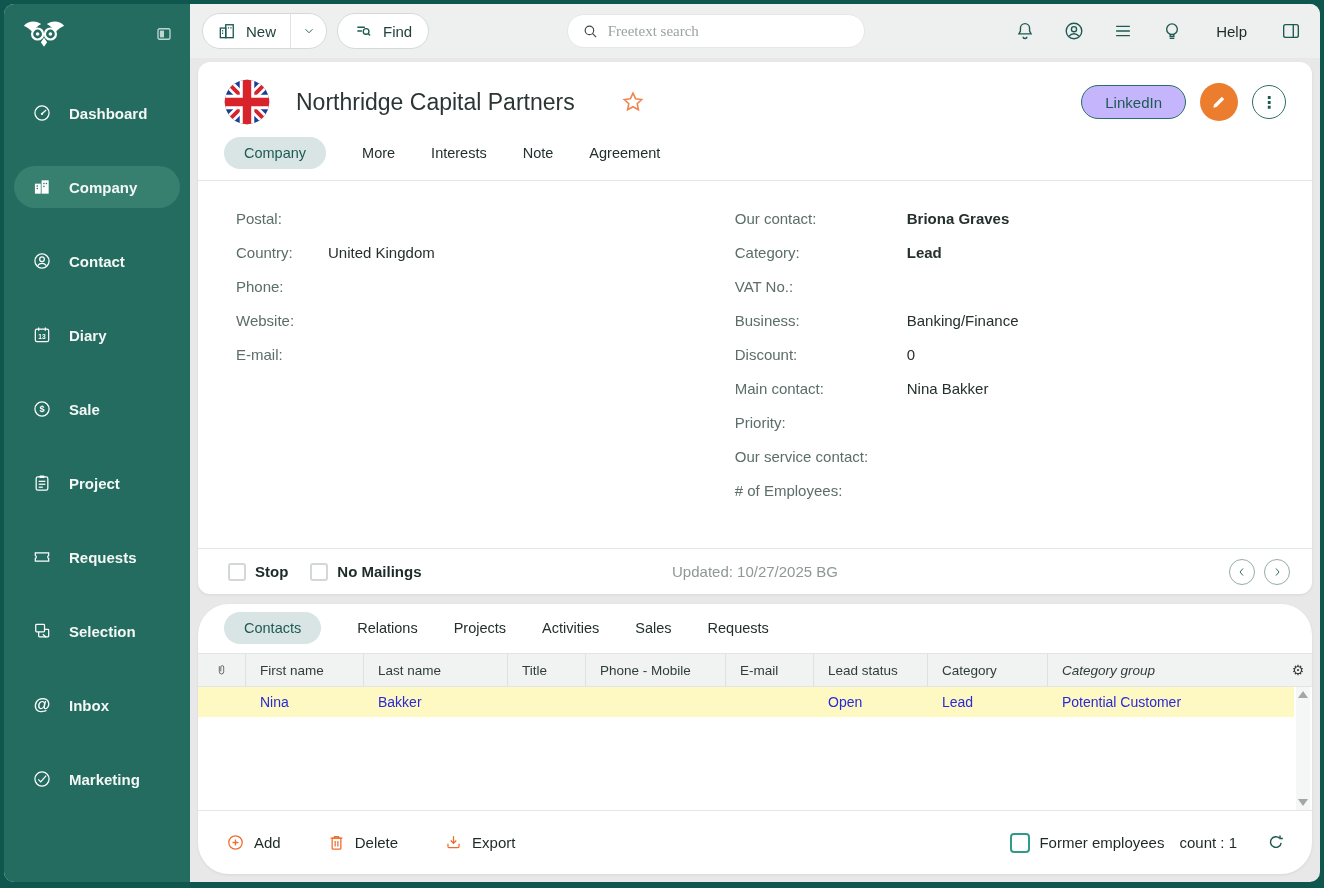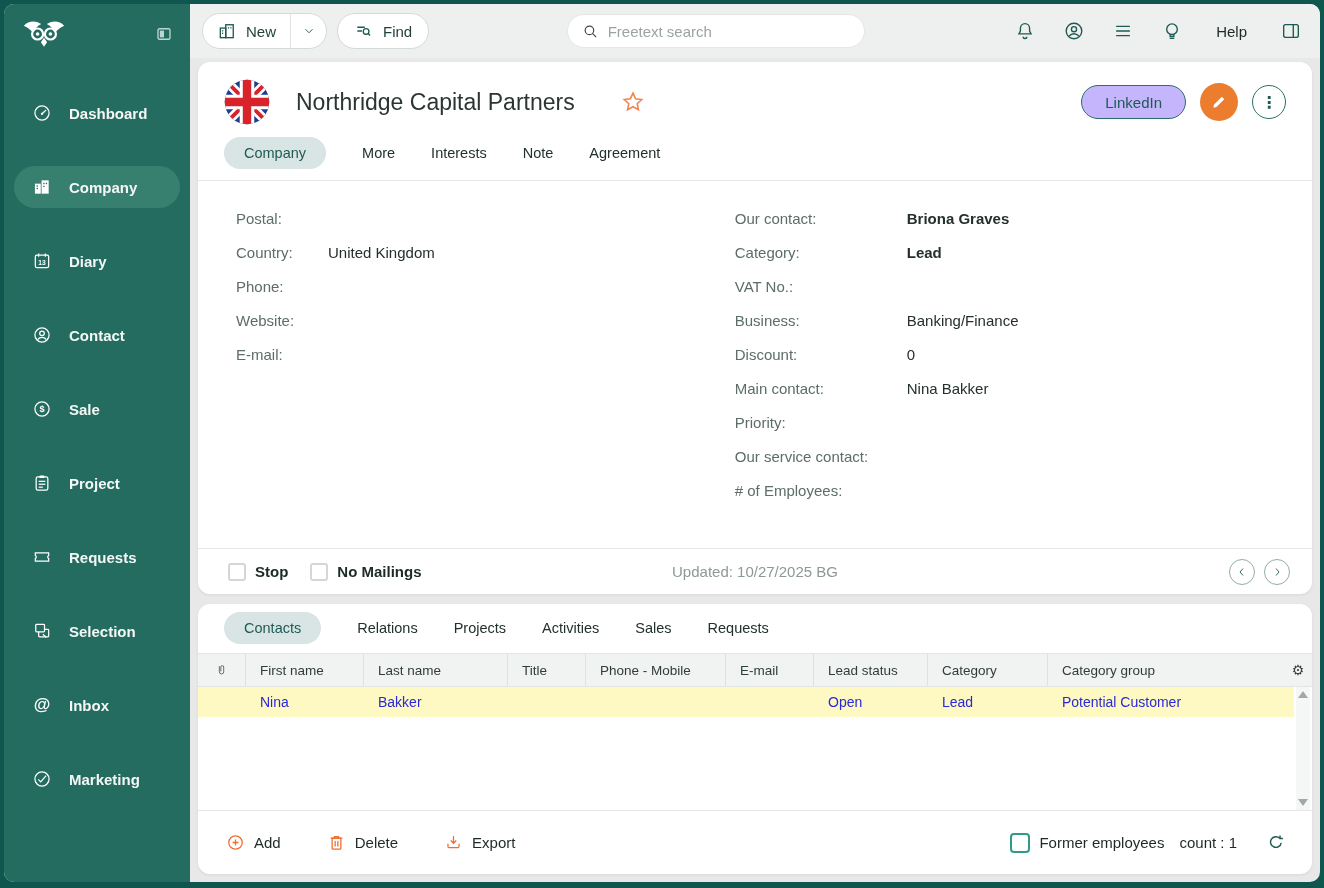--- a/index.html
+++ b/index.html
@@ -27,21 +27,21 @@
               align-items:center; color:#22423d; font-size:15px; cursor:pointer; }
   .new-btn { margin-right:10px; }
   .new-main { display:flex; align-items:center; gap:9px; padding:8px 14px; height:100%; }
   .new-caret { width:36px; height:100%; border-left:1px solid #e0e3e2; display:grid; place-items:center; }
   .find-btn { padding:0 16px; gap:9px; }
   .tb-icon { width:20px; height:20px; stroke:#1d5a52; fill:none; stroke-width:1.6; }
   .search-zone { flex:1; display:flex; justify-content:center; }
   .search-box { width:298px; height:34px; background:#fff; border:1px solid #e4e7e6; border-radius:17px;
                 display:flex; align-items:center; gap:9px; padding:0 14px; }
   .search-box svg { width:17px; height:17px; stroke:#3c4a48; fill:none; stroke-width:1.7; }
-  .search-box input { border:none; outline:none; flex:1; font-size:15px; color:#333; background:transparent; font-family:Liberation Sans, sans-serif; }
+  .search-box input { border:none; outline:none; flex:1; font-size:15px; color:#333; background:transparent; font-family:Liberation Serif, serif; }
   .search-box input::placeholder { color:#9aa4a2; }
   .top-icons { display:flex; align-items:center; gap:27px; margin-left:12px; }
   .top-icons svg { width:22px; height:22px; stroke:#1d5a52; fill:none; stroke-width:1.5; cursor:pointer; }
   .help-label { font-size:15px; color:#1c2a28; margin:0 6px; cursor:pointer; }
 
   .content { flex:1; min-height:0; display:flex; flex-direction:column; gap:10px; padding:4px 8px 8px; }
   .card { background:#fff; border-radius:12px; box-shadow:0 1px 3px rgba(0,0,0,.07); }
 
   
   .company-card { height:532px; display:flex; flex-direction:column; flex-shrink:0; }
@@ -74,28 +74,28 @@
                padding:0 22px 0 30px; position:relative; }
   .cb { width:18px; height:18px; border:2px solid #d3d7d6; border-radius:3px; background:#fff; cursor:pointer; flex-shrink:0; }
   .cb-label { font-size:15px; font-weight:600; color:#1c2a28; margin:0 22px 0 9px; }
   .updated { position:absolute; left:0; right:0; text-align:center; font-size:15px; color:#8d9996; }
   .nav-circles { margin-left:auto; display:flex; gap:9px; z-index:1; }
   .nav-circle { width:26px; height:26px; border-radius:50%; border:1.5px solid #95ada8; background:#fff;
                 display:grid; place-items:center; cursor:pointer; }
   .nav-circle svg { width:12px; height:12px; stroke:#1d5a52; fill:none; stroke-width:1.8; }
 
   
-  .contacts-card { flex:1; min-height:0; display:flex; flex-direction:column; }
+  .contacts-card { flex:1; min-height:0; display:flex; flex-direction:column;border-radius:31px; }
   .contacts-card .tabs { border-bottom:none; padding-bottom:9px; }
   .tbl-header { display:grid; grid-template-columns:48px 118px 144px 78px 140px 88px 114px 120px 1fr 28px;
                 height:34px; background:#f1f2f2; border-top:1px solid #e3e5e5; border-bottom:1px solid #e3e5e5;
                 font-size:13.5px; color:#2f3d3b; flex-shrink:0; }
   .th { display:flex; align-items:center; padding-left:14px; border-right:1px solid #dee1e1; overflow:hidden; white-space:nowrap; }
   .th.icon-col { justify-content:center; padding-left:0; }
-  .th.last, .th.gear-col { border-right:none; }
+  .th.last, .th.gear-col { border-right:none;font-style:italic; }
   .th.gear-col { justify-content:center; padding-left:0; font-size:14px; color:#3a3f3e; cursor:pointer; }
   .clip-icon { width:15px; height:15px; stroke:#5a6564; fill:none; stroke-width:1.5; }
 
   .tbl-body { flex:1; min-height:0; position:relative; }
   .tbl-rows { margin-right:18px; }
   .trow { display:grid; grid-template-columns:48px 118px 144px 78px 140px 88px 114px 120px 1fr; height:30px;
           background:#fef9c3; align-items:center; font-size:14px; color:#2929d6; cursor:pointer; }
   .td { padding-left:14px; overflow:hidden; white-space:nowrap; }
   .scrolltrack { position:absolute; top:0; right:2px; bottom:0; width:14px; background:#f5f6f6;
                  display:flex; flex-direction:column; justify-content:space-between; align-items:center; padding:4px 0; }
@@ -153,34 +153,34 @@
               <rect x="5.5" y="10" width="1.6" height="1.6" fill="#256c60" stroke="none"></rect>
               <rect x="5.5" y="13" width="1.6" height="1.6" fill="#256c60" stroke="none"></rect>
               <rect x="13.5" y="7" width="1.6" height="1.6" fill="#256c60" stroke="none"></rect>
               <rect x="16.5" y="7" width="1.6" height="1.6" fill="#256c60" stroke="none"></rect>
               <rect x="13.5" y="10.5" width="1.6" height="1.6" fill="#256c60" stroke="none"></rect>
             </svg>
           <span>Company</span>
         </div>
         <div class="side-item">
           <svg viewBox="0 0 24 24">
+              <circle cx="12" cy="12" r="8.5"></circle>
+              <circle cx="12" cy="10" r="2.8"></circle>
+              <path d="M6.8 17.5 a6.6 6.6 0 0 1 10.4 0"></path>
+            </svg>
+          <span>Contact</span>
+        </div>
+        <div class="side-item">
+          <svg viewBox="0 0 24 24">
               <rect x="4" y="5" width="16" height="15" rx="2"></rect>
               <line x1="8" y1="3" x2="8" y2="7"></line>
               <line x1="16" y1="3" x2="16" y2="7"></line>
               <text x="12" y="16.5" font-size="8" text-anchor="middle" fill="#fff" stroke="none" font-family="Liberation Sans,sans-serif">13</text>
             </svg>
           <span>Diary</span>
-        </div>
-        <div class="side-item">
-          <svg viewBox="0 0 24 24">
-              <circle cx="12" cy="12" r="8.5"></circle>
-              <circle cx="12" cy="10" r="2.8"></circle>
-              <path d="M6.8 17.5 a6.6 6.6 0 0 1 10.4 0"></path>
-            </svg>
-          <span>Contact</span>
         </div>
         <div class="side-item">
           <svg viewBox="0 0 24 24">
               <circle cx="12" cy="12" r="8.5"></circle>
               <text x="12" y="16" font-size="11" text-anchor="middle" fill="#fff" stroke="none" font-family="Liberation Sans,sans-serif">$</text>
             </svg>
           <span>Sale</span>
         </div>
         <div class="side-item">
           <svg viewBox="0 0 24 24">

